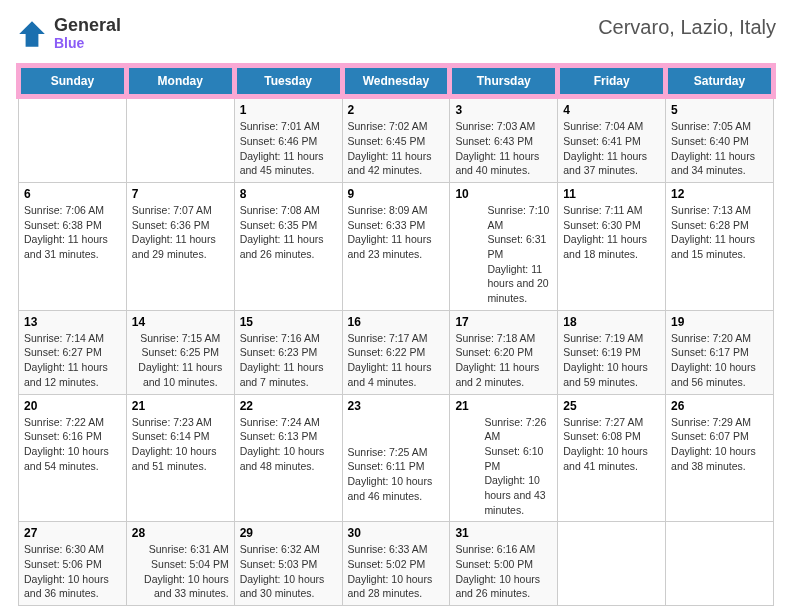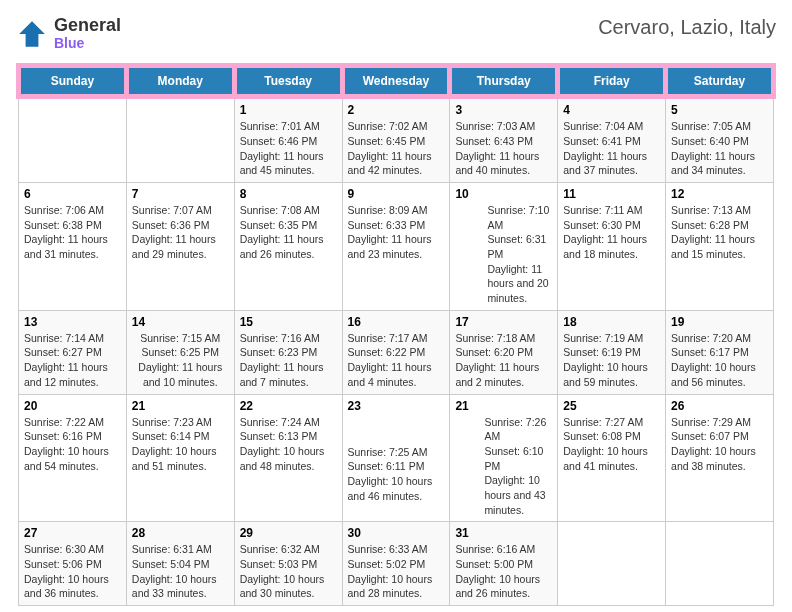--- a/index.html
+++ b/index.html
@@ -292,21 +292,21 @@
       </tr>
       <tr>
         <td>
           <span class="day-num">27</span>
           <div class="day-info" style="white-space: pre-line;">Sunrise: 6:30 AM
 Sunset: 5:06 PM
 Daylight: 10 hours and 36 minutes.</div>
         </td>
         <td>
           <span class="day-num">28</span>
-          <div class="day-info" style="white-space: pre-line;">Sunrise: 6:31 AM
+          <div class="day-info" style="white-space: pre-line; text-align: right;">Sunrise: 6:31 AM
 Sunset: 5:04 PM
 Daylight: 10 hours and 33 minutes.</div>
         </td>
         <td>
           <span class="day-num">29</span>
           <div class="day-info" style="white-space: pre-line;">Sunrise: 6:32 AM
 Sunset: 5:03 PM
 Daylight: 10 hours and 30 minutes.</div>
         </td>
         <td>

